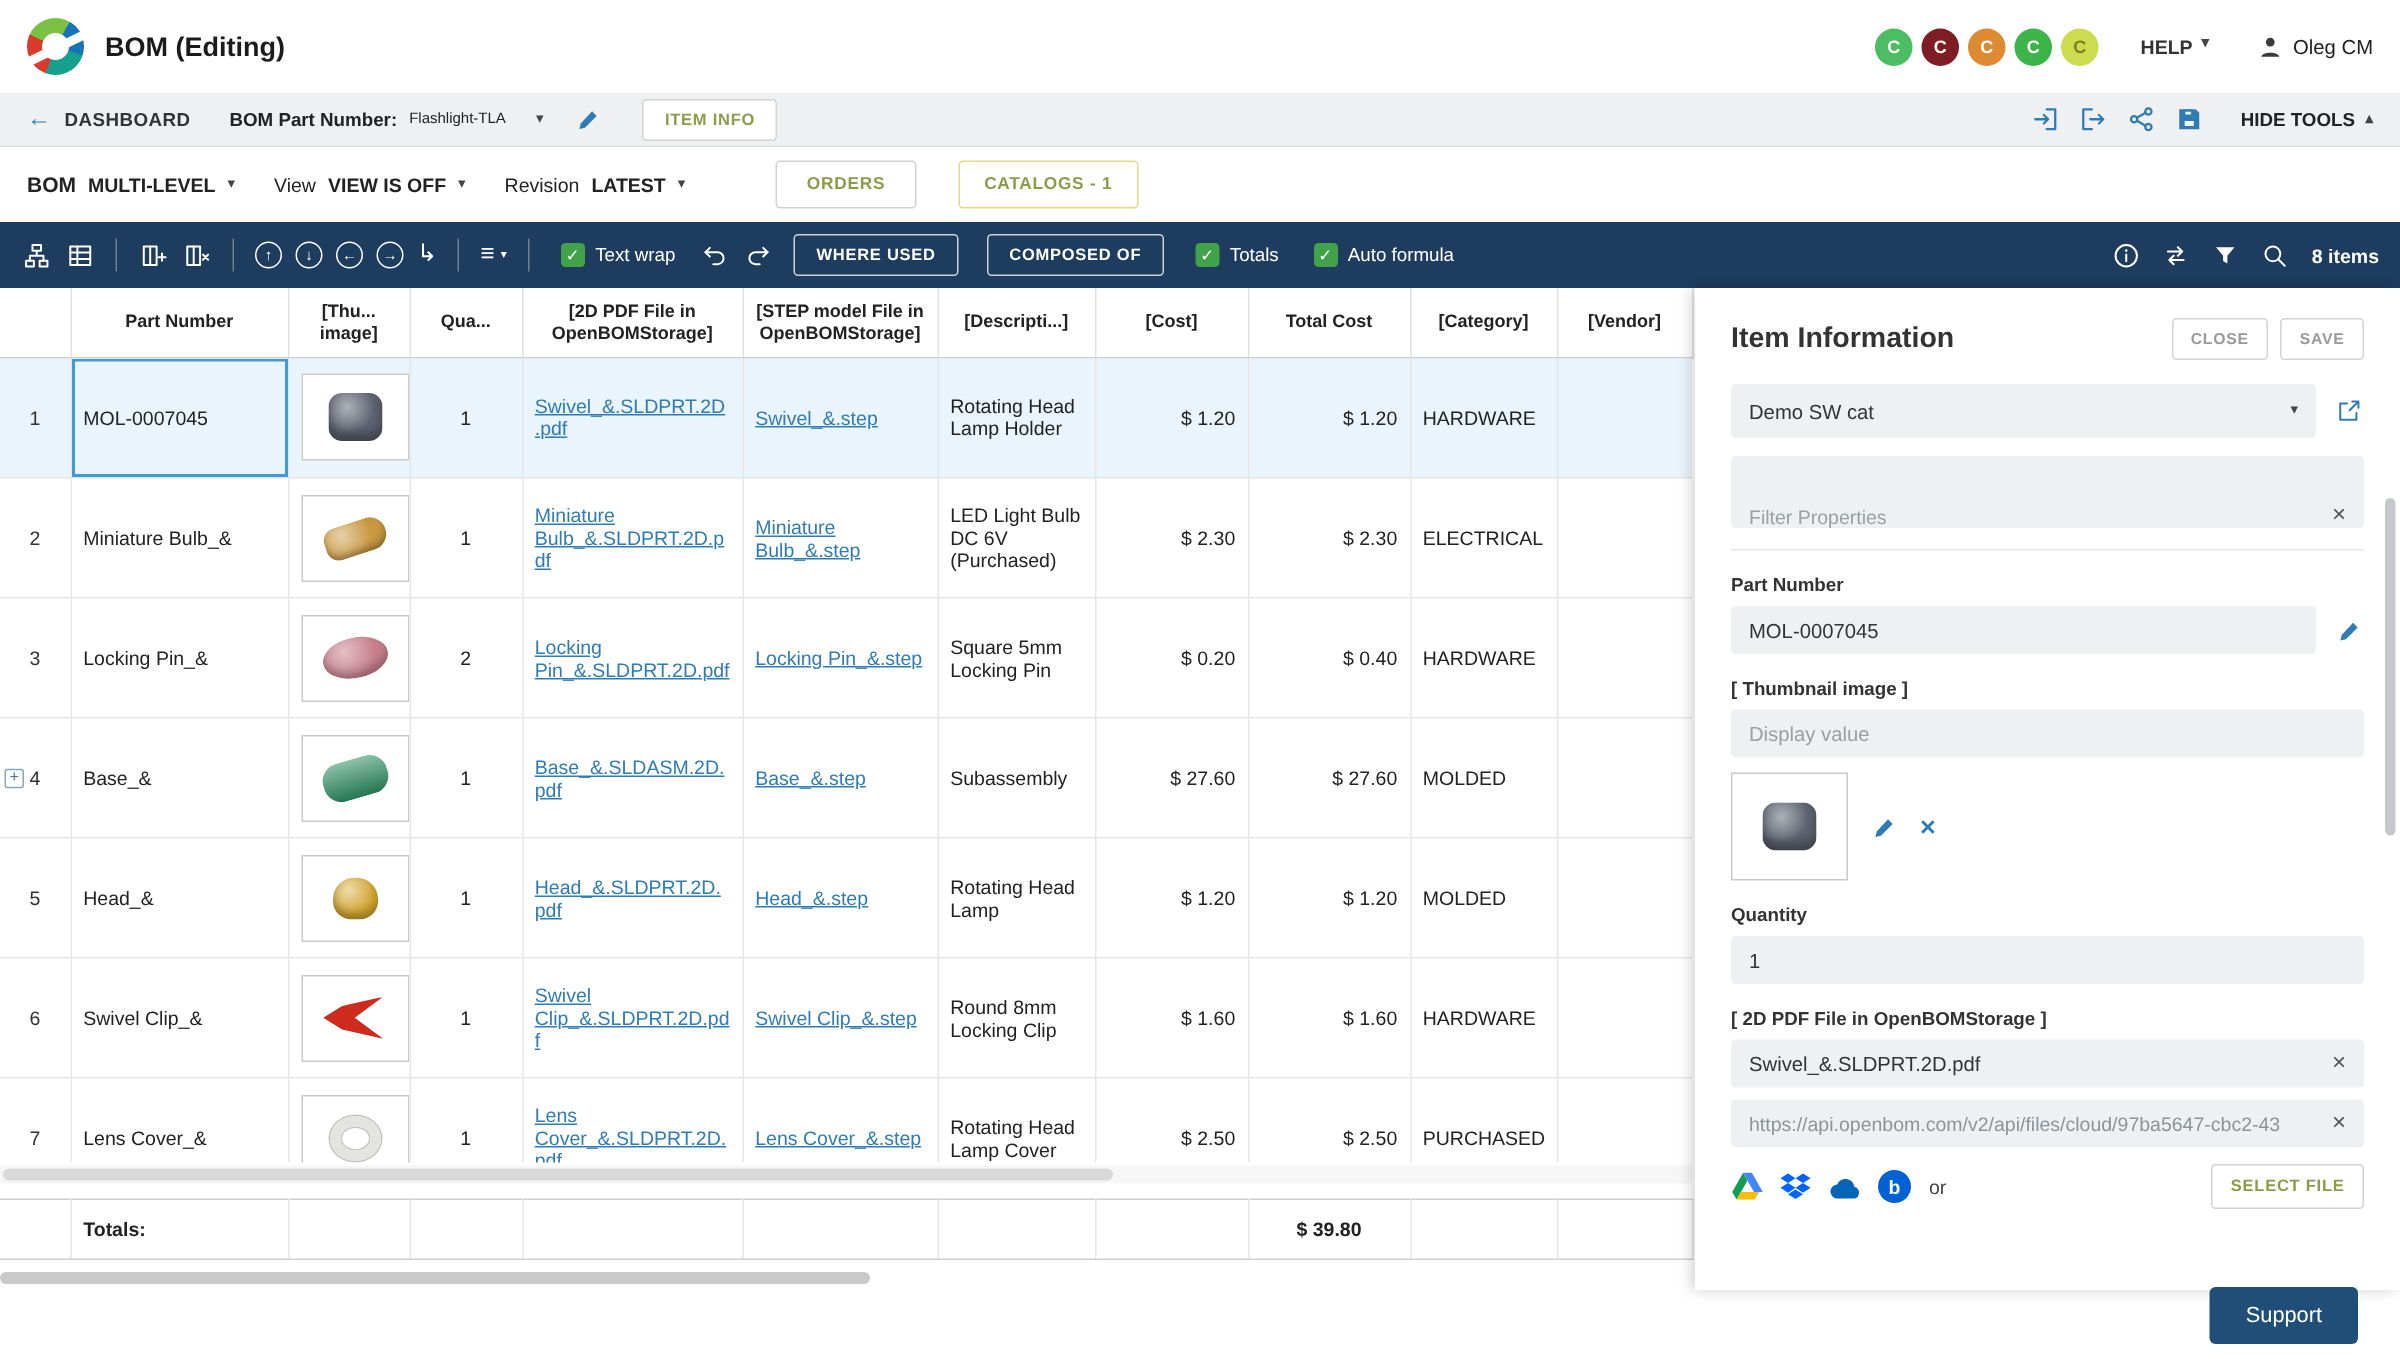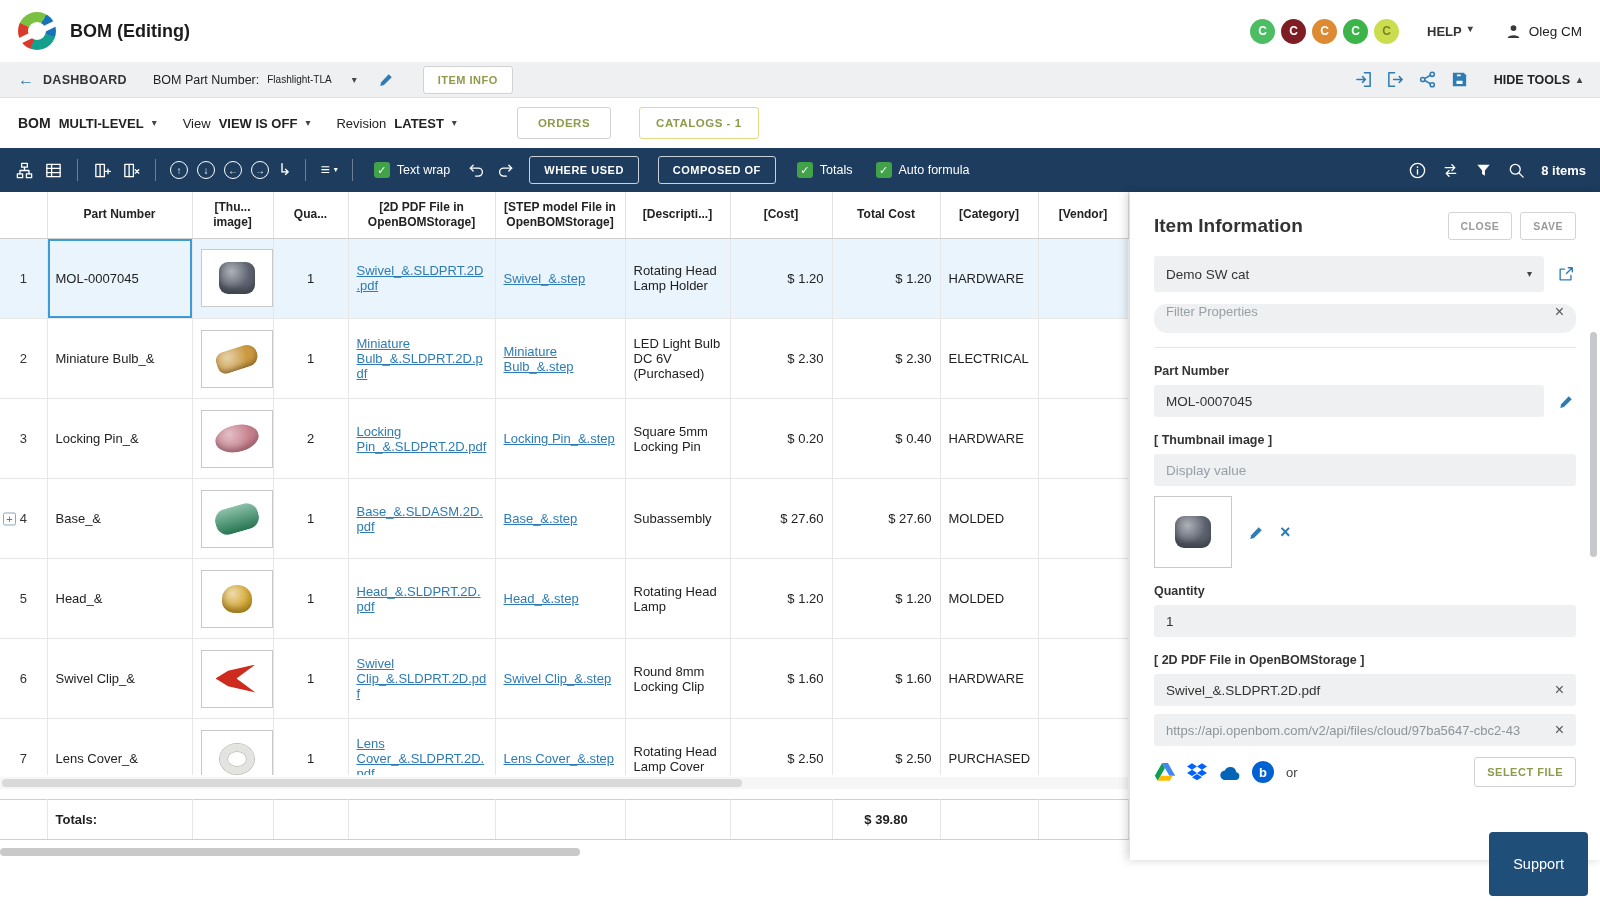--- a/index.html
+++ b/index.html
@@ -25,21 +25,21 @@
   .caret { font-size:10px; color:#444; line-height:1; }
   .caret.small { font-size:8px; color:#fff; }
   .user-menu { display:flex; align-items:center; gap:7px; font-size:13.5px; color:#222; cursor:pointer; }
 
   
   .navbar { height:36px; background:#eef0f2; border-bottom:1px solid #dde0e2; display:flex; align-items:center; padding:0 18px; }
   .back-link { display:flex; align-items:center; gap:9px; cursor:pointer; }
   .back-arrow { color:#2f7cb5; font-size:16px; }
   .back-label { font-size:12.5px; font-weight:bold; color:#333; letter-spacing:.3px; }
   .bpn { display:flex; align-items:center; margin-left:26px; }
-  .bpn-label { font-size:12.5px; font-weight:normal; }
+  .bpn-label { font-size:12.5px; font-weight:bold; }
   .bpn-value { font-size:10px; margin-left:8px; }
   .bpn-caret { margin-left:20px; cursor:pointer; }
   .pencil { margin-left:20px; }
   .ticon { width:20px; height:20px; display:flex; align-items:center; justify-content:center; cursor:pointer; }
   .btn-light { border:1px solid #d2d2d2; background:#fff; border-radius:3px; font-size:11px; font-weight:bold; letter-spacing:.5px; color:#8f9a4b; padding:7px 14px; cursor:pointer; font-family:inherit; }
   .item-info-btn { margin-left:26px; }
   .nav-right { margin-left:auto; display:flex; align-items:center; gap:13px; }
   .nav-icon { display:flex; cursor:pointer; }
   .nav-icon svg { stroke:#2f7cb5; fill:none; stroke-width:1.6; stroke-linecap:round; stroke-linejoin:round; }
   .hide-tools { display:flex; align-items:center; gap:7px; font-size:12.5px; font-weight:bold; margin-left:12px; cursor:pointer; }
@@ -119,21 +119,21 @@
   .panel-head { display:flex; align-items:center; }
   .panel-title { font-size:19px; font-weight:bold; color:#333; margin:0; }
   .panel-actions { margin-left:auto; display:flex; gap:8px; }
   .btn-panel { border:1px solid #d3d3d3; background:#fff; color:#9a9a9a; font-size:10.5px; font-weight:bold; letter-spacing:.5px; border-radius:3px; padding:7px 12px; cursor:pointer; font-family:inherit; }
   .row-flex { display:flex; align-items:center; gap:12px; }
   .catalog-row { margin-top:16px; }
   .select-box { flex:1; height:36px; background:#eef0f1; border-radius:3px; display:flex; align-items:center; padding:0 12px; font-size:13.5px; color:#333; cursor:pointer; }
   .select-box .caret { margin-left:auto; }
   .blue-stroke { stroke:#2f7cb5; fill:none; stroke-width:1.5; stroke-linecap:round; stroke-linejoin:round; }
   .filter-row { margin-top:12px; }
-  .filter-box { flex:1; height:29px; background:#eef0f1; border-radius:13px; display:flex; align-items:flex-start; padding:0 12px; font-size:13px; cursor:text; }
+  .filter-box { flex:1; height:48px; background:#eef0f1; border-radius:3px; display:flex; align-items:flex-end; padding:0 12px; font-size:13px; cursor:text; }
   .ph { color:#98a0a6; }
   .x-btn { margin-left:auto; color:#555; font-size:16px; cursor:pointer; line-height:1; padding-left:8px; }
   .panel-divider { border:none; border-top:1px solid #e4e6e8; margin:14px 0 0; }
   .field { margin-top:16px; }
   .field-label { font-size:12.5px; font-weight:bold; color:#333; margin-bottom:7px; }
   .input-box { height:32px; background:#eef0f1; border-radius:3px; display:flex; align-items:center; padding:0 12px; font-size:13.5px; color:#333; cursor:text; }
   .input-row { display:flex; align-items:center; gap:12px; }
   .input-row .input-box { flex:1; }
   .thumb-edit { display:flex; align-items:center; gap:14px; margin-top:10px; }
   .panel-thumb { width:78px; height:72px; border:1px solid #c9c9c9; display:flex; align-items:center; justify-content:center; cursor:pointer; }
@@ -144,21 +144,21 @@
   .cloud-icon { display:flex; cursor:pointer; }
   .or-label { font-size:13px; color:#444; margin-left:2px; }
   .select-file-btn { margin-left:auto; padding:8px 12px; }
   .box-circle { width:22px; height:22px; border-radius:50%; background:#0061d5; color:#fff; font-weight:bold; font-size:13px; display:flex; align-items:center; justify-content:center; cursor:pointer; }
   .panel-vthumb { position:absolute; right:3px; top:140px; width:7px; height:225px; border-radius:4px; background:#c6c9cc; cursor:pointer; }
 
   
   .footer { height:46px; display:flex; align-items:center; padding:0 18px; gap:6px; font-size:12px; color:#555; background:#fff; border-top:1px solid #ececec; }
   .flink { color:#2e7cb3; cursor:pointer; }
   .ver { margin-left:8px; }
-  .support-btn { position:absolute; right:12px; bottom:10px; background:#1f4e79; color:#fff; font-size:14.5px; padding:24px 24px; border:none; border-radius:4px; cursor:pointer; z-index:20; font-family:inherit; }
+  .support-btn { position:absolute; right:28px; bottom:10px; background:#1f4e79; color:#fff; font-size:14.5px; padding:11px 24px; border:none; border-radius:4px; cursor:pointer; z-index:20; font-family:inherit; }
 </style>
 </head>
 <body>
 
 <div class="app">
 
   <header class="topbar">
     <div class="logo"></div>
     <div class="app-title">BOM (Editing)</div>
     <div class="flex-spacer"></div>

